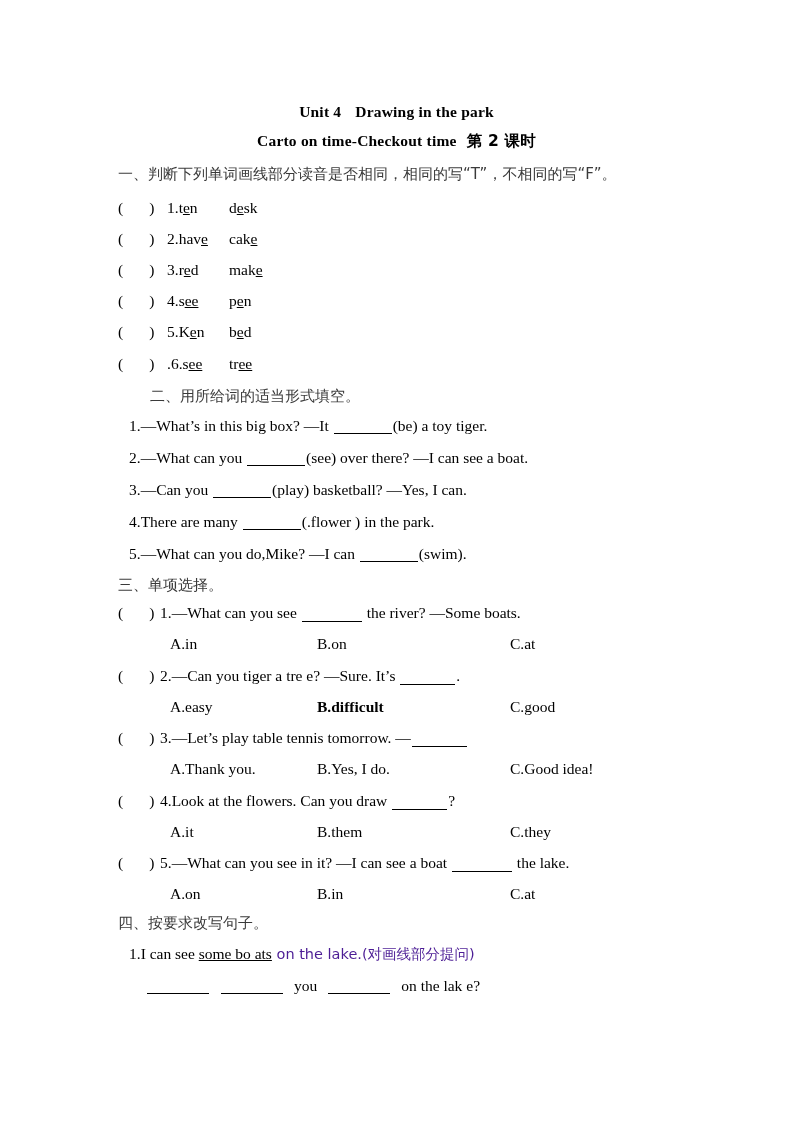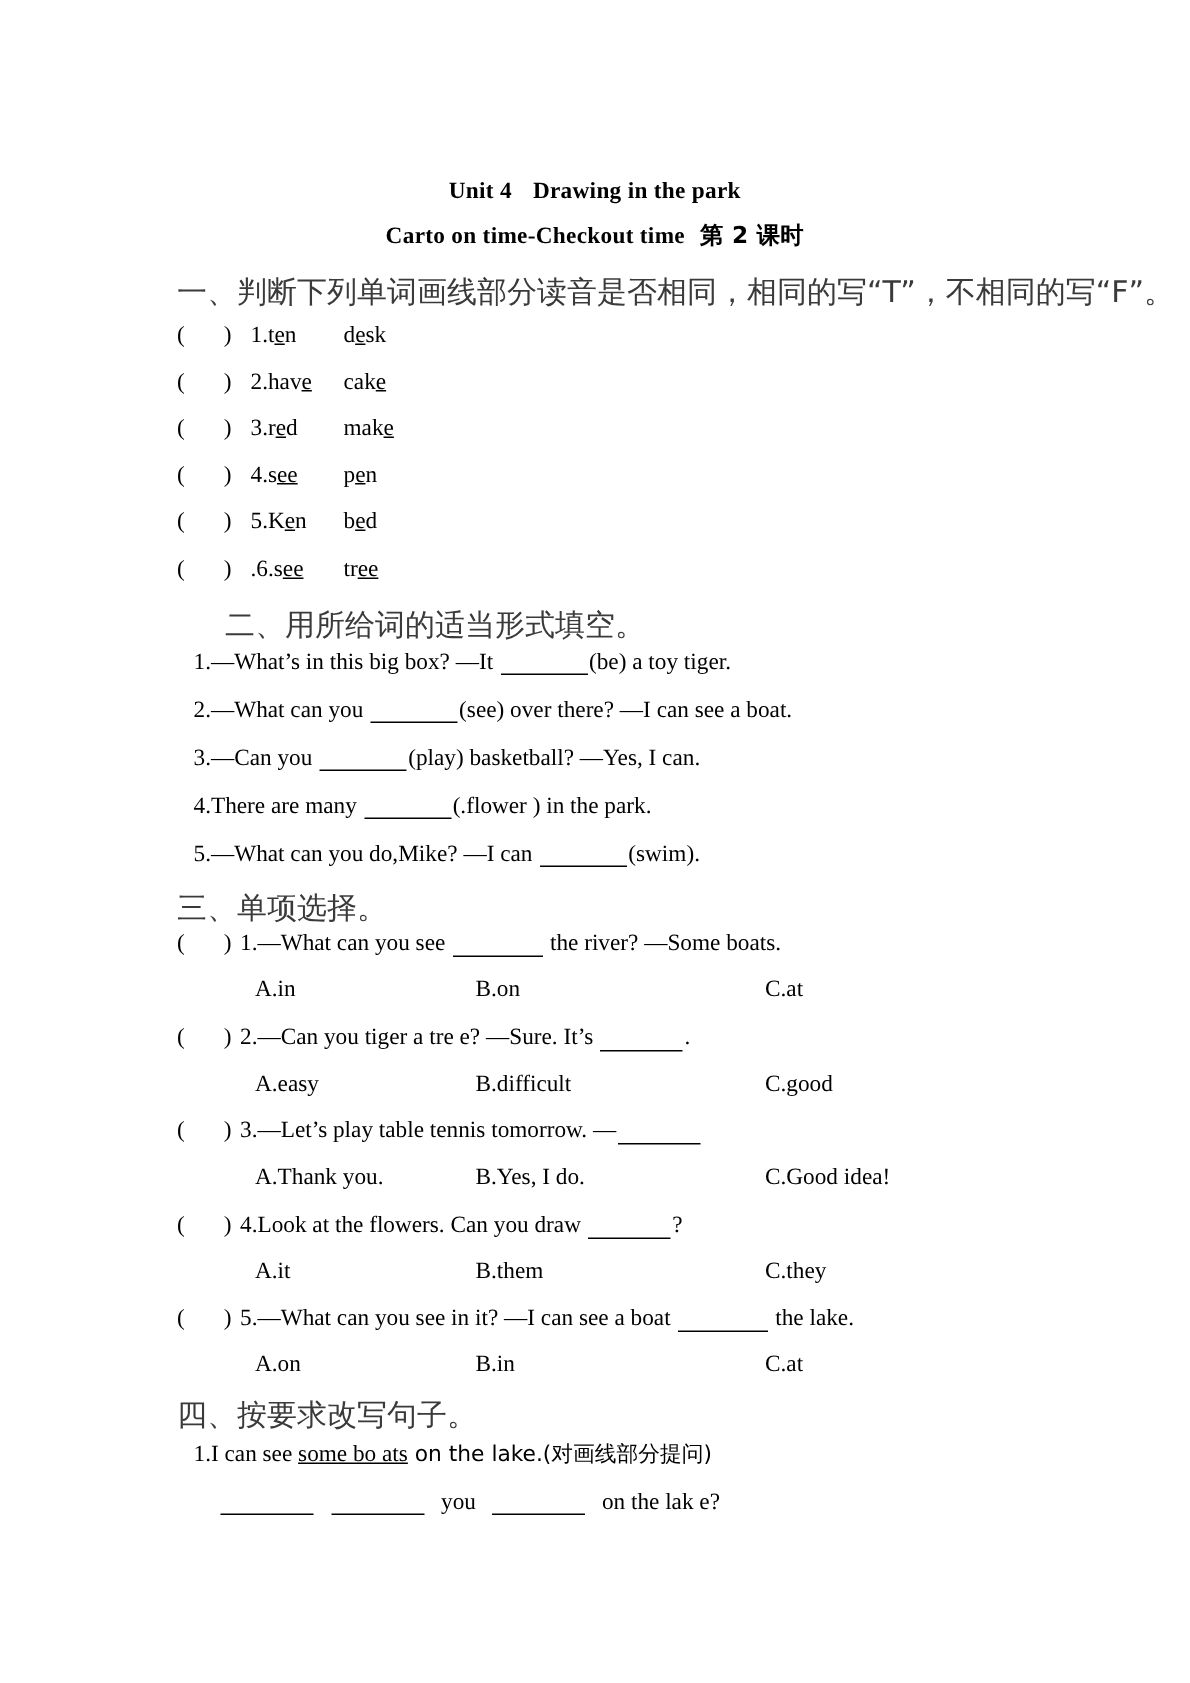--- a/index.html
+++ b/index.html
@@ -10,21 +10,21 @@
   body {
     width: 793px;
     height: 1122px;
     position: relative;
     font-family: "Liberation Serif", "DejaVu Serif", serif;
     color: #000000;
     overflow: hidden;
   }
   .page {
     position: absolute;
-    left: 0; top: 16px;
+    left: 0; top: 0;
     width: 793px;
     height: 998px;
   }
 
   
   .title-line {
     position: absolute;
     left: 0;
     width: 793px;
     text-align: center;
@@ -35,37 +35,37 @@
   #title-1 { top: 103px; }
   #title-2 { top: 131px; }
   .title-gap { display: inline-block; width: 14px; }
   .cjk { font-family: "DejaVu Sans", "Liberation Sans", sans-serif; font-weight: bold; }
 
   
   .section-heading {
     position: absolute;
     left: 118px;
     font-family: "DejaVu Sans", "Liberation Sans", sans-serif;
-    font-size: 20px;
+    font-size: 15px;
     color: #3a3a3a;
     white-space: nowrap;
   }
 
   
   .row {
     position: absolute;
     font-size: 15.5px;
     white-space: nowrap;
     line-height: 1;
     margin-left: 11px;
   }
   .cjk-inline {
     font-family: "DejaVu Sans", "Liberation Sans", sans-serif;
     font-size: 14.5px;
-    color: #000000;
+    color: #4c1d95;
   }
 
   
   .jrow { position: absolute; font-size: 15.5px; white-space: nowrap; }
   .paren { position: absolute; left: 118px; }
   .paren .rb { display: inline-block; margin-left: 26px; }
   .word-a { position: absolute; left: 167px; }
   .word-b { position: absolute; left: 229px; }
   .u { text-decoration: underline; text-underline-offset: 1px; }
 
@@ -169,21 +169,21 @@
   </div>
   <div class="opt opt-a" style="top:635px;">A.in</div>
   <div class="opt opt-b" style="top:635px;">B.on</div>
   <div class="opt opt-c" style="top:635px;">C.at</div>
 
   <div class="mcq" style="top:667px; left:0; width:793px;">
     <span class="mcq-paren">(<span class="rb">)</span></span>
     <span class="mcq-text"><span>2.</span><span>—Can you  tiger a tre e?  —Sure. It’s </span><span class="blank b-w55"></span><span>.</span></span>
   </div>
   <div class="opt opt-a" style="top:698px;">A.easy</div>
-  <div class="opt opt-b" style="top:698px;">B.difficult</div>
+  <div class="opt opt-b" style="top:698px;font-weight:bold;">B.difficult</div>
   <div class="opt opt-c" style="top:698px;">C.good</div>
 
   <div class="mcq" style="top:729px; left:0; width:793px;">
     <span class="mcq-paren">(<span class="rb">)</span></span>
     <span class="mcq-text"><span>3.</span><span>—Let’s play table tennis tomorrow.  —</span><span class="blank b-w55"></span><span></span></span>
   </div>
   <div class="opt opt-a" style="top:760px;">A.Thank you.</div>
   <div class="opt opt-b" style="top:760px;">B.Yes, I do.</div>
   <div class="opt opt-c" style="top:760px;">C.Good idea!</div>
 

